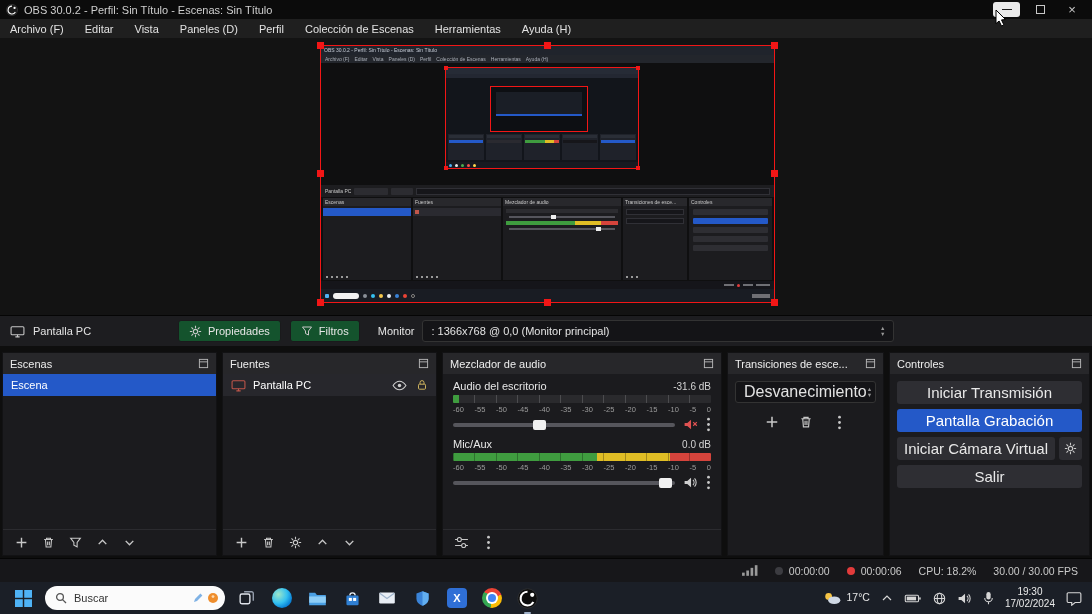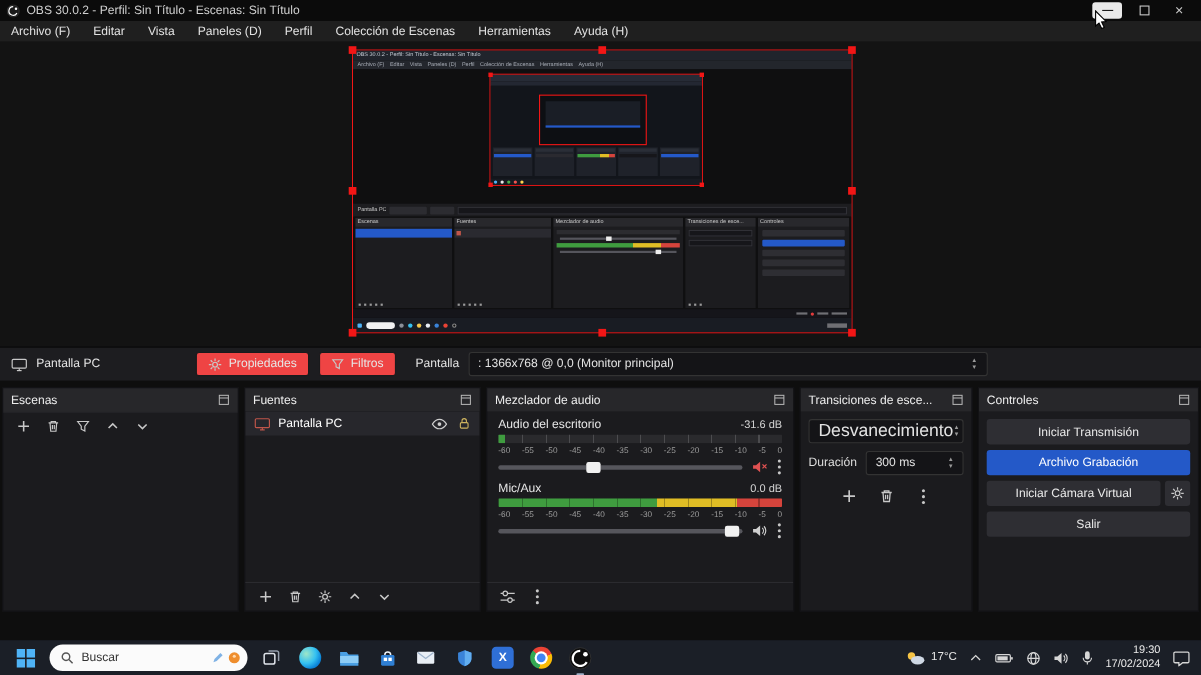--- a/index.html
+++ b/index.html
@@ -80,21 +80,21 @@
   .l1-status i{display:block;width:10px;height:2px;background:#6f6f74}
   .l1-status .rd{width:3px;height:3px;border-radius:50%;background:#e23b3b}
   .l1-task{height:13px;background:#191c23;display:flex;align-items:center;gap:4px;padding:0 4px}
   .l1-task .pill{width:26px;height:6px;border-radius:3px;background:#f2f2f2}
   .dot4{width:4px;height:4px;border-radius:50%}
 
   
   .srcbar{position:absolute;top:315px;left:0;width:100%;height:31px;background:#1d1d20;border-top:1px solid #050505;
           display:flex;align-items:center;padding:0 10px;font-size:11px;color:#e3e3e3}
   .srcname{display:flex;align-items:center;gap:8px;width:168px}
-  .btn{display:flex;align-items:center;gap:6px;height:22px;padding:0 10px;background:#ef4444;
+  .btn{display:flex;align-items:center;gap:6px;height:22px;padding:0 10px;background:#14532d;
        border:1px solid #1a1a1c;border-radius:3px;color:#e6e6e6}
   .srcbar .lbl{margin:0 8px 0 18px}
   .combo{display:flex;align-items:center;height:22px;background:#141417;border:1px solid #333;
          border-radius:3px;padding:0 8px;color:#e3e3e3}
   .combo .spin,.spin{margin-left:auto;display:flex;flex-direction:column;align-items:center;color:#9a9a9a;
          font-size:5.5px;line-height:5px;gap:1px}
   .srccombo{width:472px;margin-left:0}
 
   
   .panels{position:absolute;top:352px;left:2px;right:2px;height:204px;display:flex;gap:5px}
@@ -129,21 +129,21 @@
   
   .tr-body{padding:7px}
   .dur-row{display:flex;align-items:center;gap:8px;margin-top:7px;font-size:11px}
   .spinbox{flex:1;display:flex;align-items:center;height:22px;background:#141417;border:1px solid #333;
            border-radius:3px;padding:0 8px;color:#e3e3e3;font-size:11px}
   .t-tools{display:flex;justify-content:center;gap:18px;margin-top:11px}
 
   
   .ct-body{padding:7px;display:flex;flex-direction:column;gap:5px}
   .cbtn{height:23px;display:flex;align-items:center;justify-content:center;background:#2e2e33;
-        border-radius:3px;font-size:11px;color:#e9e9e9}
+        border-radius:3px;font-size:15px;color:#e9e9e9}
   .cbtn.primary{background:#2459c8;color:#fff}
   .vc-row{display:flex;gap:4px}
   .vc-row .cbtn{flex:1}
   .sqbtn{width:23px;height:23px;background:#2e2e33;border-radius:3px;display:flex;align-items:center;justify-content:center}
 
   
   .statusbar{position:absolute;top:558px;left:0;width:100%;height:24px;background:#17171a;border-top:1px solid #050505;
              display:flex;align-items:center;justify-content:flex-end;gap:17px;padding:0 14px;
              font-size:10.5px;color:#c9c9c9}
   .sdot{width:8px;height:8px;border-radius:50%;display:inline-block}
@@ -159,21 +159,21 @@
   .edge{width:20px;height:20px;border-radius:50%;
         background:radial-gradient(circle at 32% 32%,#9ee6c8,#35c1f1 45%,#0b84d8 72%,#0a5fb4)}
   .chrome{width:20px;height:20px;border-radius:50%;position:relative;
           background:conic-gradient(from -50deg,#ea4335 0 120deg,#fbbc05 120deg 240deg,#34a853 240deg 360deg)}
   .chrome i{position:absolute;left:4px;top:4px;width:12px;height:12px;border-radius:50%;background:#fff;display:block}
   .chrome b{position:absolute;left:6px;top:6px;width:8px;height:8px;border-radius:50%;background:#4285f4;display:block}
   .blueapp{width:20px;height:20px;border-radius:4px;background:#2f6fd6;display:flex;align-items:center;
            justify-content:center;color:#fff;font-size:11px;font-weight:bold}
   .active-ind{position:absolute;bottom:-3px;left:10px;width:7px;height:2px;border-radius:1px;background:#9fb0c8}
   .tray{margin-left:auto;display:flex;align-items:center;gap:11px;color:#e6e6e6;font-size:10.5px}
-  .clock{text-align:right;font-size:10px;line-height:1.25;color:#eaeaea}
+  .clock{text-align:center;font-size:10px;line-height:1.25;color:#eaeaea}
 </style>
 </head>
 <body>
 
 <div class="screen">
 
   <div class="titlebar">
     <svg width="12" height="12" viewBox="0 0 16 16">
       <circle cx="8" cy="8" r="7.4" fill="#1b1b1b" stroke="#555" stroke-width="0.6"></circle>
       <path d="M8 2.8a5.2 5.2 0 104.5 7.8" stroke="#fff" stroke-width="1.5" fill="none"></path>
@@ -376,39 +376,44 @@
         <path d="M6 .8v2.2M6 9v2.2M.8 6H3M9 6h2.2M2.3 2.3l1.5 1.5M8.2 8.2l1.5 1.5M9.7 2.3L8.2 3.8M3.8 8.2L2.3 9.7" stroke="#c8c8c8"></path>
       </svg>
       <span>Propiedades</span>
     </div>
     <div class="btn" style="margin-left:9px">
       <svg width="12" height="12" viewBox="0 0 12 12">
         <path d="M1.5 2h9L7.5 6v4L4.5 8.5V6z" stroke="#c8c8c8" fill="none"></path>
       </svg>
       <span>Filtros</span>
     </div>
-    <span class="lbl">Pantalla</span>
+    <span class="lbl">Monitor</span>
     <div class="combo srccombo">
       <span>: 1366x768 @ 0,0 (Monitor principal)</span>
       <span class="spin">
           <span>▲</span>
           <span>▼</span>
         </span>
     </div>
   </div>
 
   <div class="panels">
 
     <div class="panel" style="width:215px">
       <div class="p-head">
         <span>Escenas</span>
         <svg class="dock" width="11" height="11" viewBox="0 0 12 12">
           <rect x="1.5" y="1.5" width="9" height="9" stroke="#b9b9b9" fill="none"></rect>
             <path d="M1.5 4.2h9" stroke="#b9b9b9"></path>
         </svg>
+      </div>
+      <div class="p-body">
+        <div class="list-item sel-blue">
+          <span>Escena</span>
+        </div>
       </div>
       <div class="p-tools">
         <span class="ibtn">
           <svg width="13" height="13" viewBox="0 0 12 12">
               <path d="M6 1.5v9M1.5 6h9" stroke="#c8c8c8" stroke-width="1.3"></path>
             </svg>
           </span>
         <span class="ibtn">
           <svg width="13" height="13" viewBox="0 0 12 12">
               <path d="M2 3.2h8M4.2 3.2V2h3.6v1.2M3.2 3.2l.6 7h4.4l.6-7M5.2 5v3.5M6.8 5v3.5" stroke="#c8c8c8" fill="none"></path>
@@ -595,30 +600,20 @@
             <path d="M1.5 4.2h9" stroke="#b9b9b9"></path>
         </svg>
       </div>
       <div class="p-body tr-body">
         <div class="combo">
           <span>Desvanecimiento</span>
           <span class="spin">
               <span>▲</span>
               <span>▼</span>
             </span>
-        </div>
-        <div class="dur-row">
-          <span>Duración</span>
-          <div class="spinbox">
-            <span>300 ms</span>
-            <span class="spin">
-                <span>▲</span>
-                <span>▼</span>
-              </span>
-          </div>
         </div>
         <div class="t-tools">
           <span class="ibtn">
             <svg width="14" height="14" viewBox="0 0 12 12">
                 <path d="M6 1.5v9M1.5 6h9" stroke="#c8c8c8" stroke-width="1.3"></path>
               </svg>
             </span>
           <span class="ibtn">
             <svg width="14" height="14" viewBox="0 0 12 12">
                 <path d="M2 3.2h8M4.2 3.2V2h3.6v1.2M3.2 3.2l.6 7h4.4l.6-7M5.2 5v3.5M6.8 5v3.5" stroke="#c8c8c8" fill="none"></path>
@@ -638,35 +633,53 @@
     <div class="panel" style="flex:1">
       <div class="p-head">
         <span>Controles</span>
         <svg class="dock" width="11" height="11" viewBox="0 0 12 12">
           <rect x="1.5" y="1.5" width="9" height="9" stroke="#b9b9b9" fill="none"></rect>
             <path d="M1.5 4.2h9" stroke="#b9b9b9"></path>
         </svg>
       </div>
       <div class="p-body ct-body">
         <div class="cbtn">Iniciar Transmisión</div>
-        <div class="cbtn primary">Archivo Grabación</div>
+        <div class="cbtn primary">Pantalla Grabación</div>
         <div class="vc-row">
           <div class="cbtn">Iniciar Cámara Virtual</div>
           <div class="sqbtn">
             <svg width="13" height="13" viewBox="0 0 12 12">
               <circle cx="6" cy="6" r="2" stroke="#c8c8c8" fill="none"></circle>
               <path d="M6 .8v2.2M6 9v2.2M.8 6H3M9 6h2.2M2.3 2.3l1.5 1.5M8.2 8.2l1.5 1.5M9.7 2.3L8.2 3.8M3.8 8.2L2.3 9.7" stroke="#c8c8c8"></path>
             </svg>
           </div>
         </div>
         <div class="cbtn">Salir</div>
       </div>
     </div>
   </div>
 
+  <div class="statusbar">
+    <svg width="17" height="13" viewBox="0 0 16 12" fill="#9a9a9a">
+      <rect x="1" y="8" width="2.5" height="3"></rect>
+        <rect x="5" y="6" width="2.5" height="5"></rect>
+      <rect x="9" y="3.5" width="2.5" height="7.5"></rect>
+        <rect x="13" y="1" width="2.5" height="10"></rect>
+    </svg>
+    <span class="sgroup">
+      <span class="sdot" style="background:#3c3c41"></span>
+      <span>00:00:00</span>
+    </span>
+    <span class="sgroup">
+      <span class="sdot" style="background:#e23b3b"></span>
+      <span>00:00:06</span>
+    </span>
+    <span>CPU: 18.2%</span>
+    <span>30.00 / 30.00 FPS</span>
+  </div>
 
   <div class="taskbar">
     <div class="tbtn">
       <svg width="17" height="17" viewBox="0 0 14 14" fill="#4fb3f6">
         <rect x="0" y="0" width="6.4" height="6.4"></rect>
           <rect x="7.6" y="0" width="6.4" height="6.4"></rect>
         <rect x="0" y="7.6" width="6.4" height="6.4"></rect>
           <rect x="7.6" y="7.6" width="6.4" height="6.4"></rect>
       </svg>
     </div>

